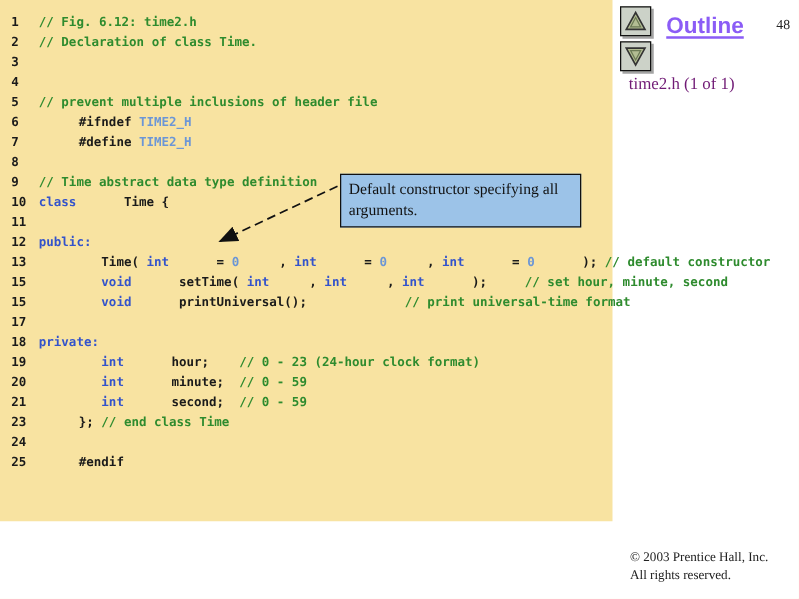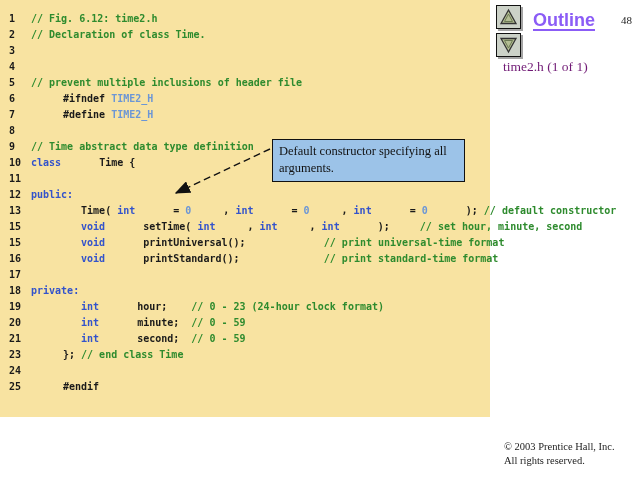--- a/index.html
+++ b/index.html
@@ -104,24 +104,20 @@
         </div>
         <div class="code-line">
           <span class="ln">15</span>
           <span class="code"><span class="seg-p">   </span><span class="seg-k">void</span><span class="seg-p"> setTime( </span><span class="seg-k">int</span><span class="seg-p">, </span><span class="seg-k">int</span><span class="seg-p">, </span><span class="seg-k">int</span><span class="seg-p"> );     </span><span class="seg-c">// set hour, minute, second</span></span>
         </div>
         <div class="code-line">
           <span class="ln">15</span>
           <span class="code"><span class="seg-p">   </span><span class="seg-k">void</span><span class="seg-p"> printUniversal();             </span><span class="seg-c">// print universal-time format</span></span>
         </div>
         <div class="code-line">
-          <span class="ln">16</span>
-          <span class="code"><span class="seg-p">   </span><span class="seg-k">void</span><span class="seg-p"> printStandard();              </span><span class="seg-c">// print standard-time format</span></span>
-        </div>
-        <div class="code-line">
           <span class="ln">17</span>
           <span class="code"></span>
         </div>
         <div class="code-line">
           <span class="ln">18</span>
           <span class="code"><span class="seg-k">private:</span></span>
         </div>
         <div class="code-line">
           <span class="ln">19</span>
           <span class="code"><span class="seg-p">   </span><span class="seg-k">int</span><span class="seg-p"> hour;    </span><span class="seg-c">// 0 - 23 (24-hour clock format)</span></span>

